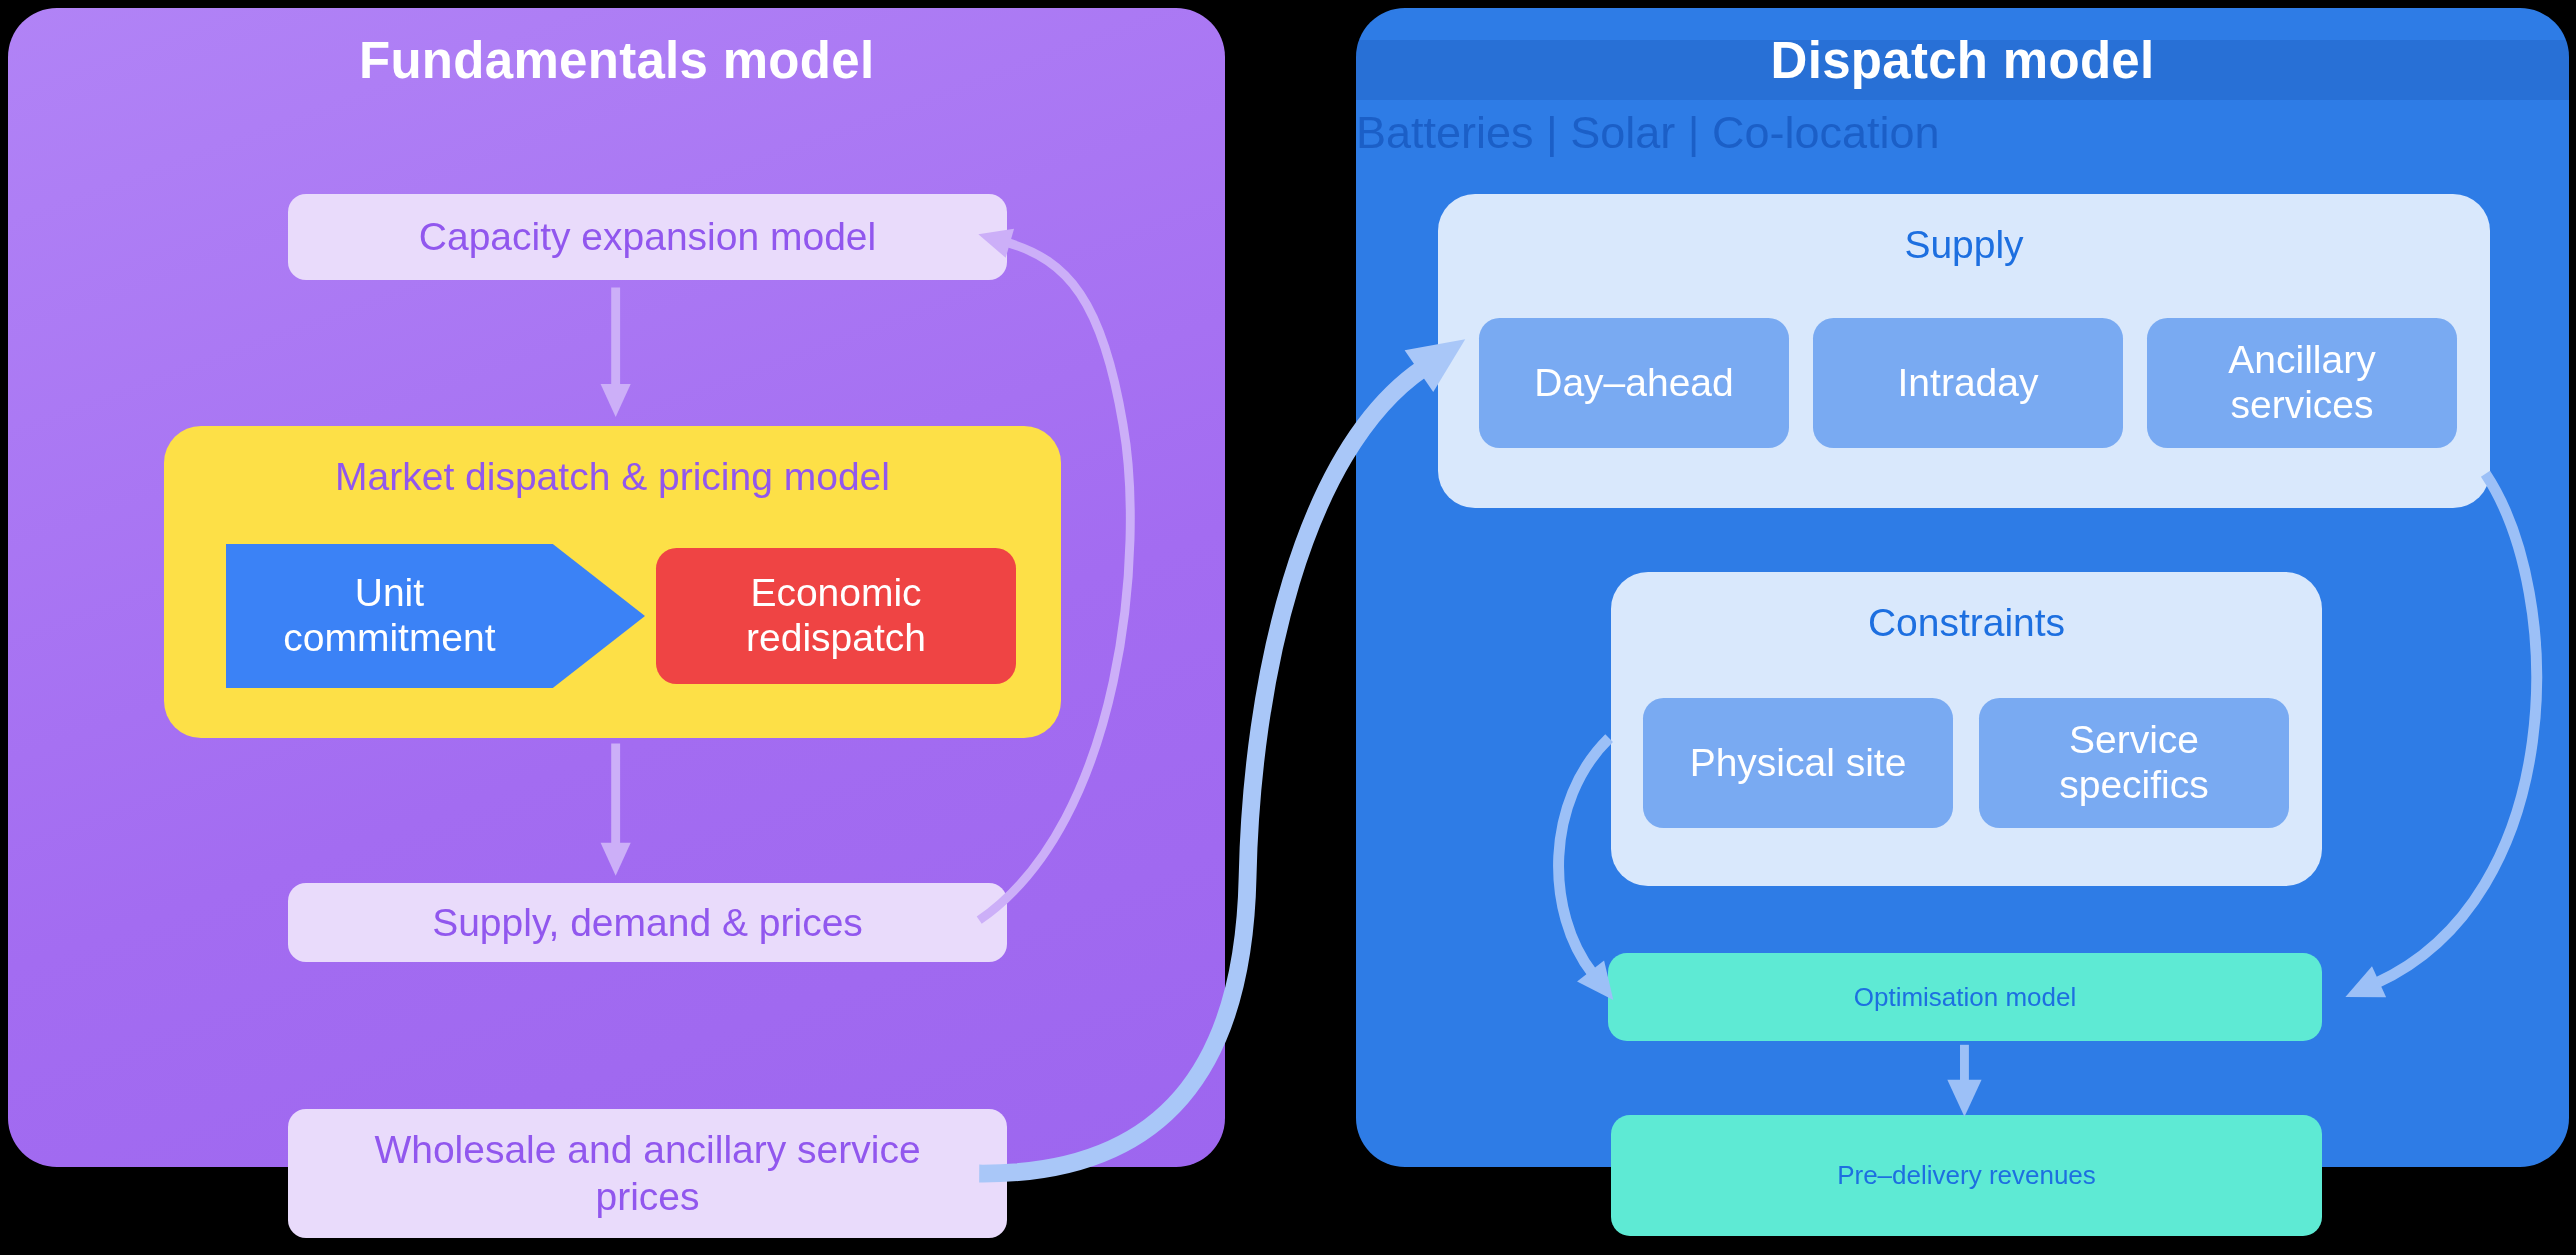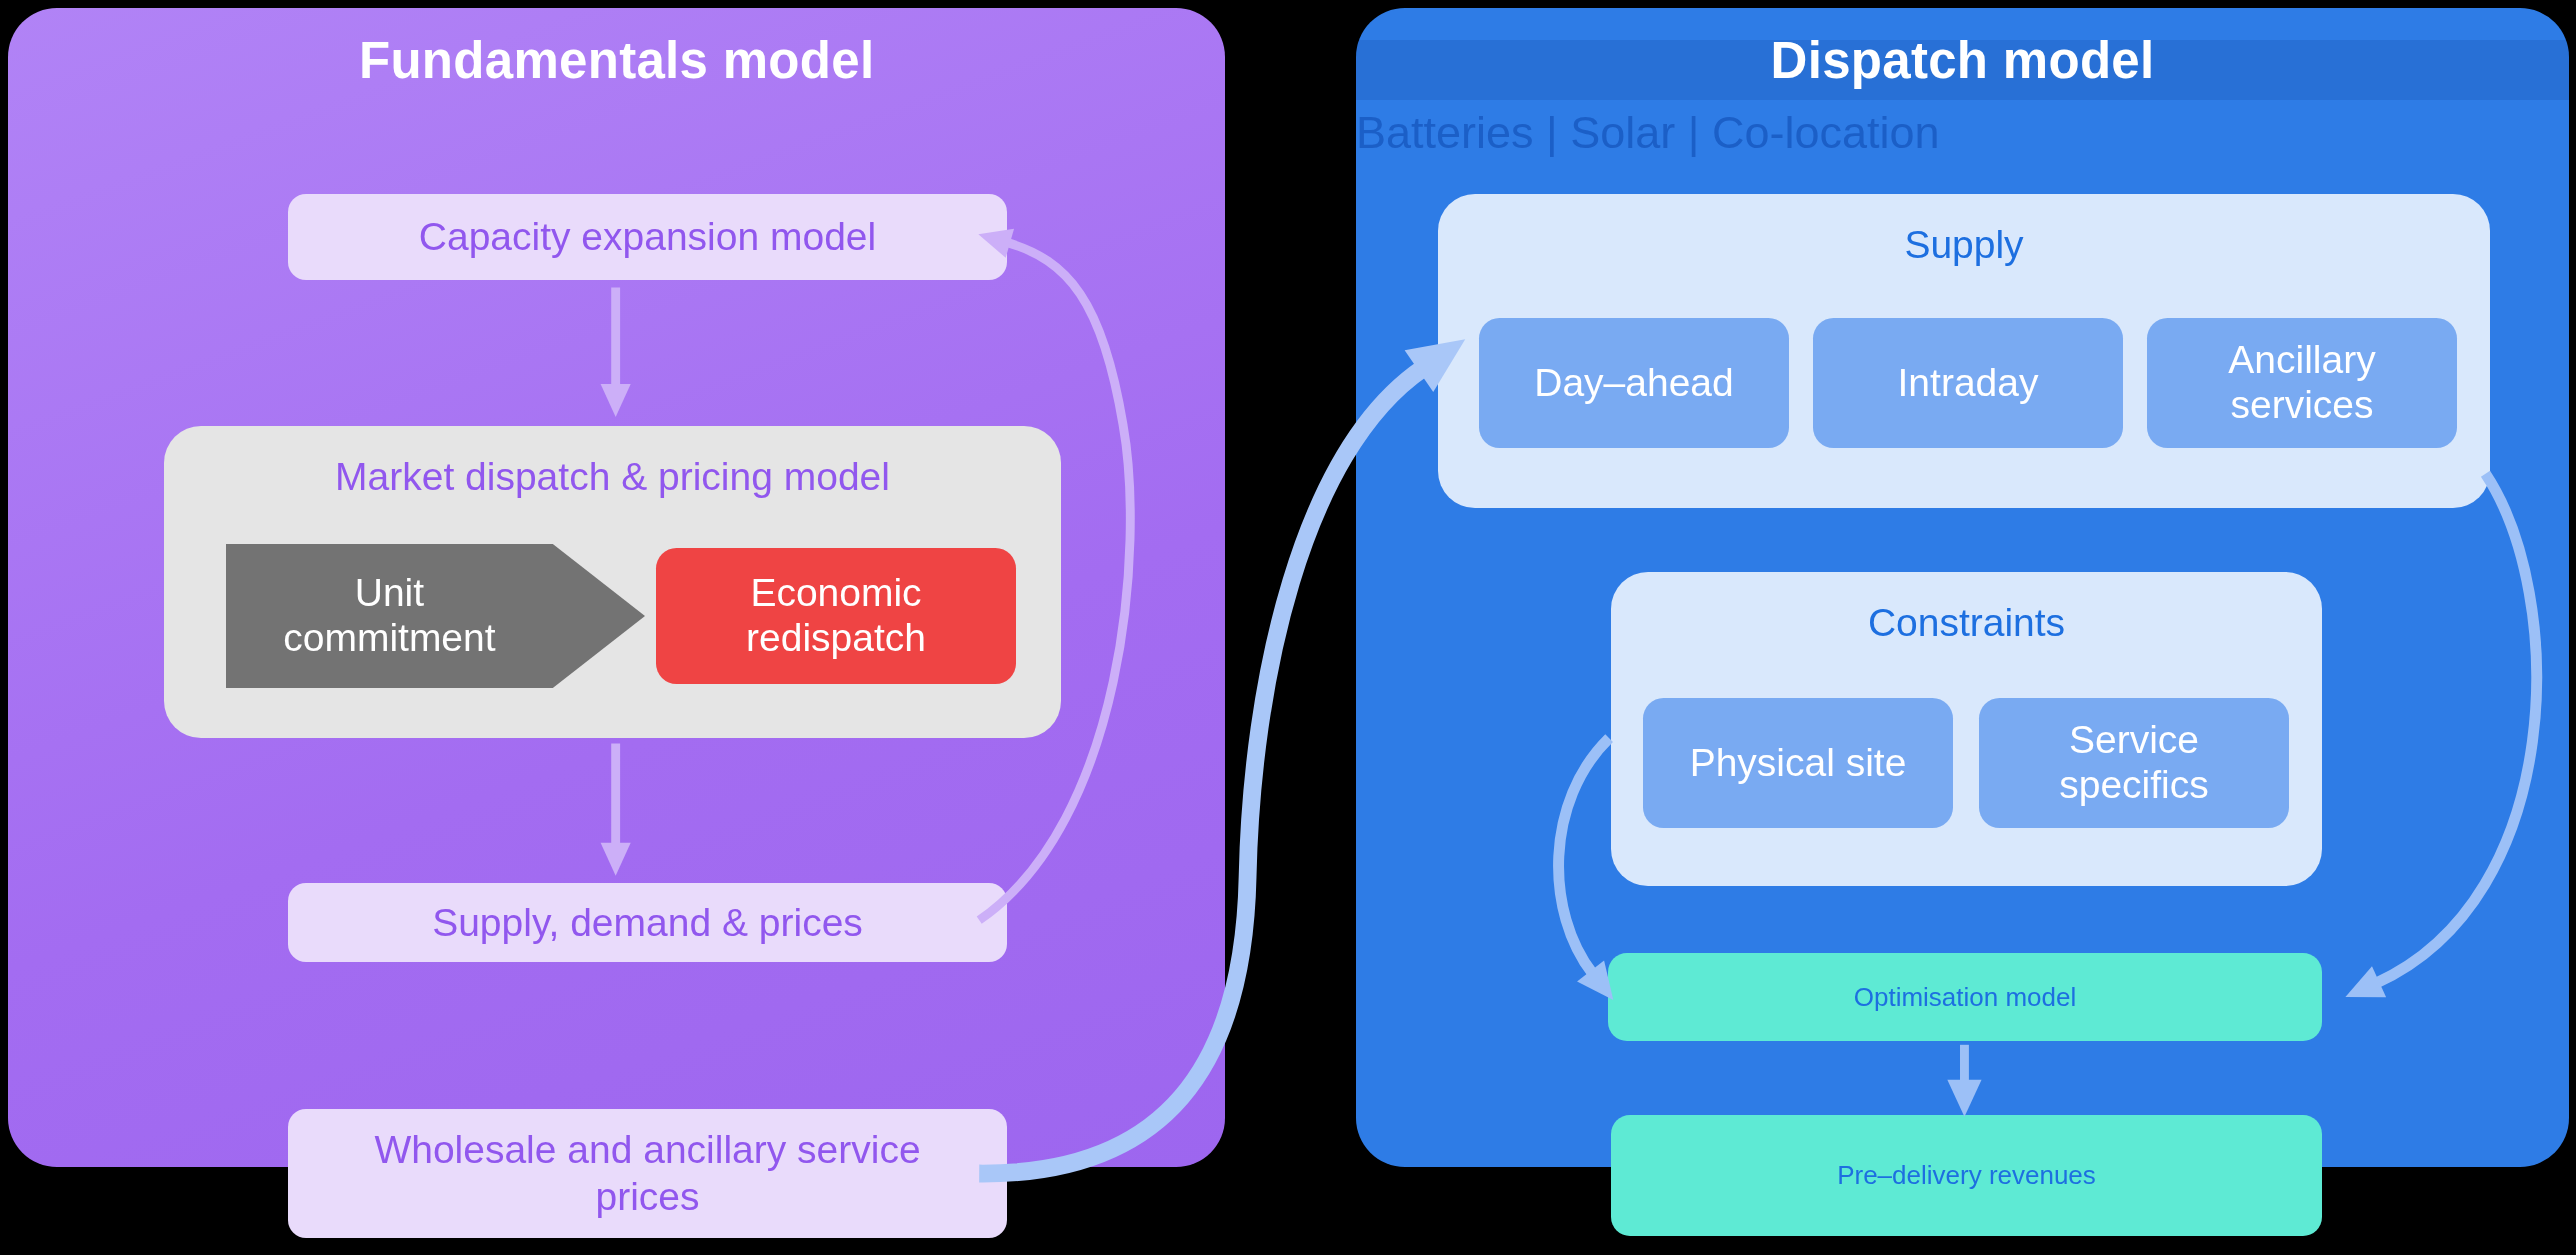--- a/index.html
+++ b/index.html
@@ -16,32 +16,32 @@
     font-size:51px;font-weight:700;color:#ffffff;letter-spacing:0.3px;}
 
   .subtitle{position:absolute;left:1356px;top:107px;font-size:45px;color:#1a5cc4;opacity:0.9;}
 
   
   .box{position:absolute;display:flex;align-items:center;justify-content:center;
     text-align:center;box-sizing:border-box;}
   .light-purple{background:#e9dbfb;color:#9157ee;border-radius:18px;font-size:39px;margin-left:32px;}
   .light-blue{background:#5eead4;color:#1d6fe0;border-radius:19px;font-size:26px;}
   .group-box{position:absolute;border-radius:37px;box-sizing:border-box;}
-  .group-purple{background:#e5e5e5;}
+  .group-purple{background:#fde047;}
   .group-blue{background:#d9e8fc;}
   .group-title{position:absolute;left:0;right:0;top:29px;text-align:center;font-size:39px;}
   .group-title.purple{color:#9157ee;}
   .group-title.blue{color:#1d6fe0;}
 
   .chip-purple{background:#ef4444;color:#ffffff;border-radius:20.5px;font-size:39px;line-height:1.15;}
   .chip-blue{background:#79aaf2;color:#ffffff;border-radius:20.5px;font-size:39px;line-height:1.15;}
   .chip-blue .lbl, .chip-purple .lbl{max-width:260px;}
 
   
-  .chevron{position:absolute;background:#737373;
+  .chevron{position:absolute;background:#3b82f6;
     clip-path:polygon(0% 0%,78% 0%,100% 50%,78% 100%,0% 100%);}
   .chevron .chev-label{position:absolute;left:0;top:0;width:78%;height:100%;
     display:flex;align-items:center;justify-content:center;color:#fff;
     font-size:39px;line-height:1.15;text-align:center;}
   .chevron .chev-label span{max-width:233px;}
 
   .wrap-narrow{max-width:247px;line-height:1.15;}
   .wholesale-label{max-width:603px;line-height:1.2;}
 
   svg.arrows{position:absolute;left:0;top:0;width:2576px;height:1255px;pointer-events:none;}

